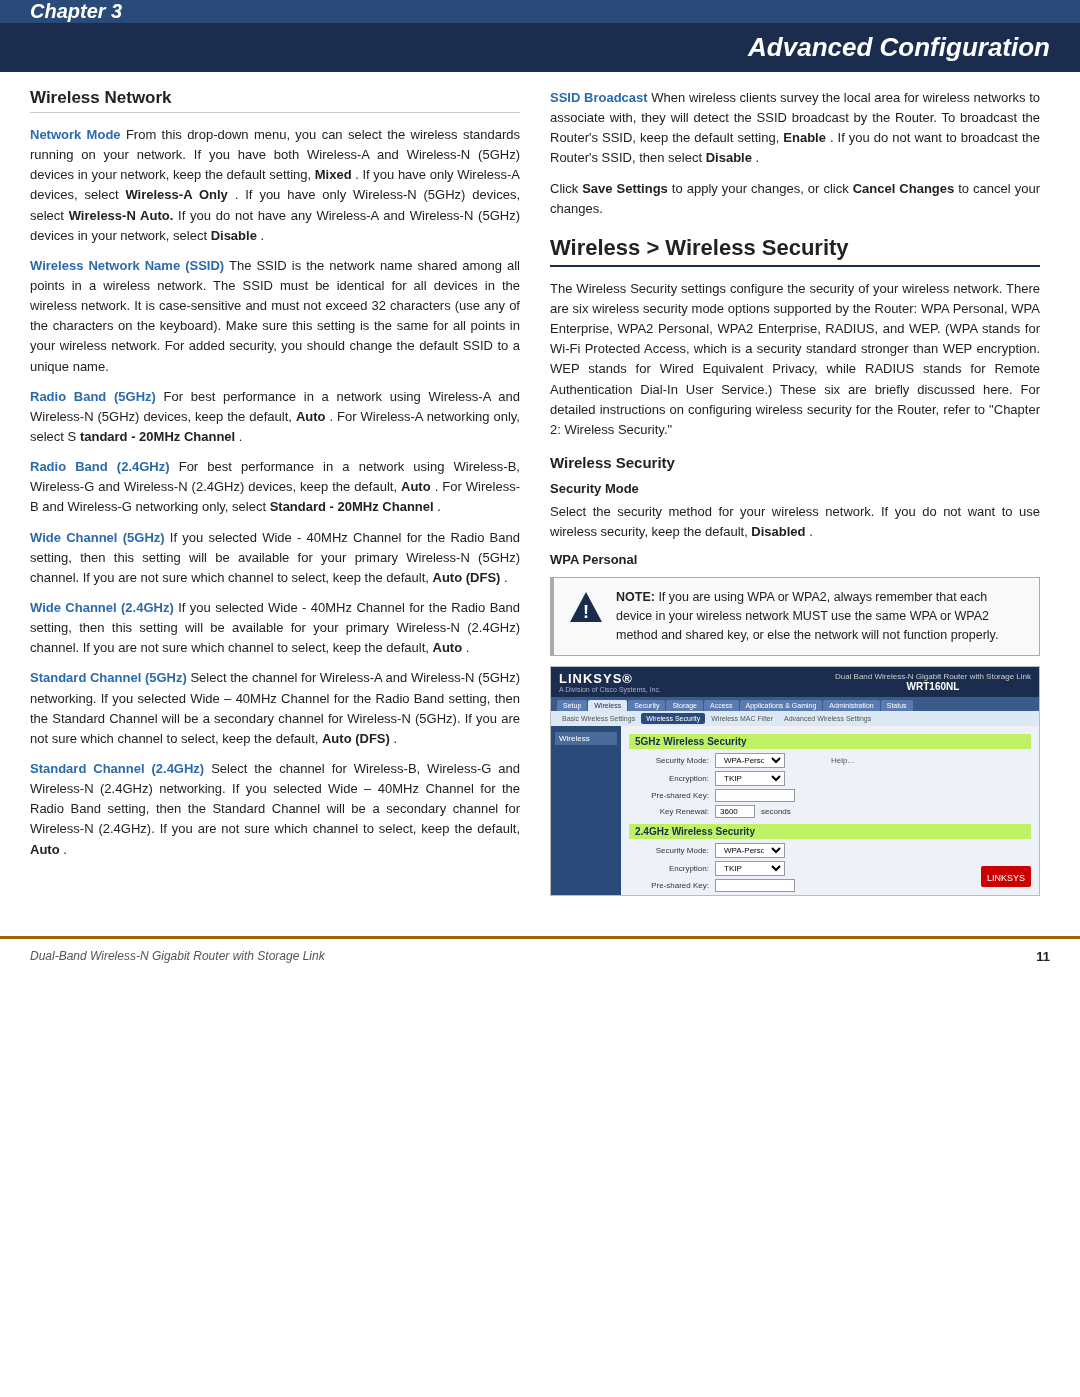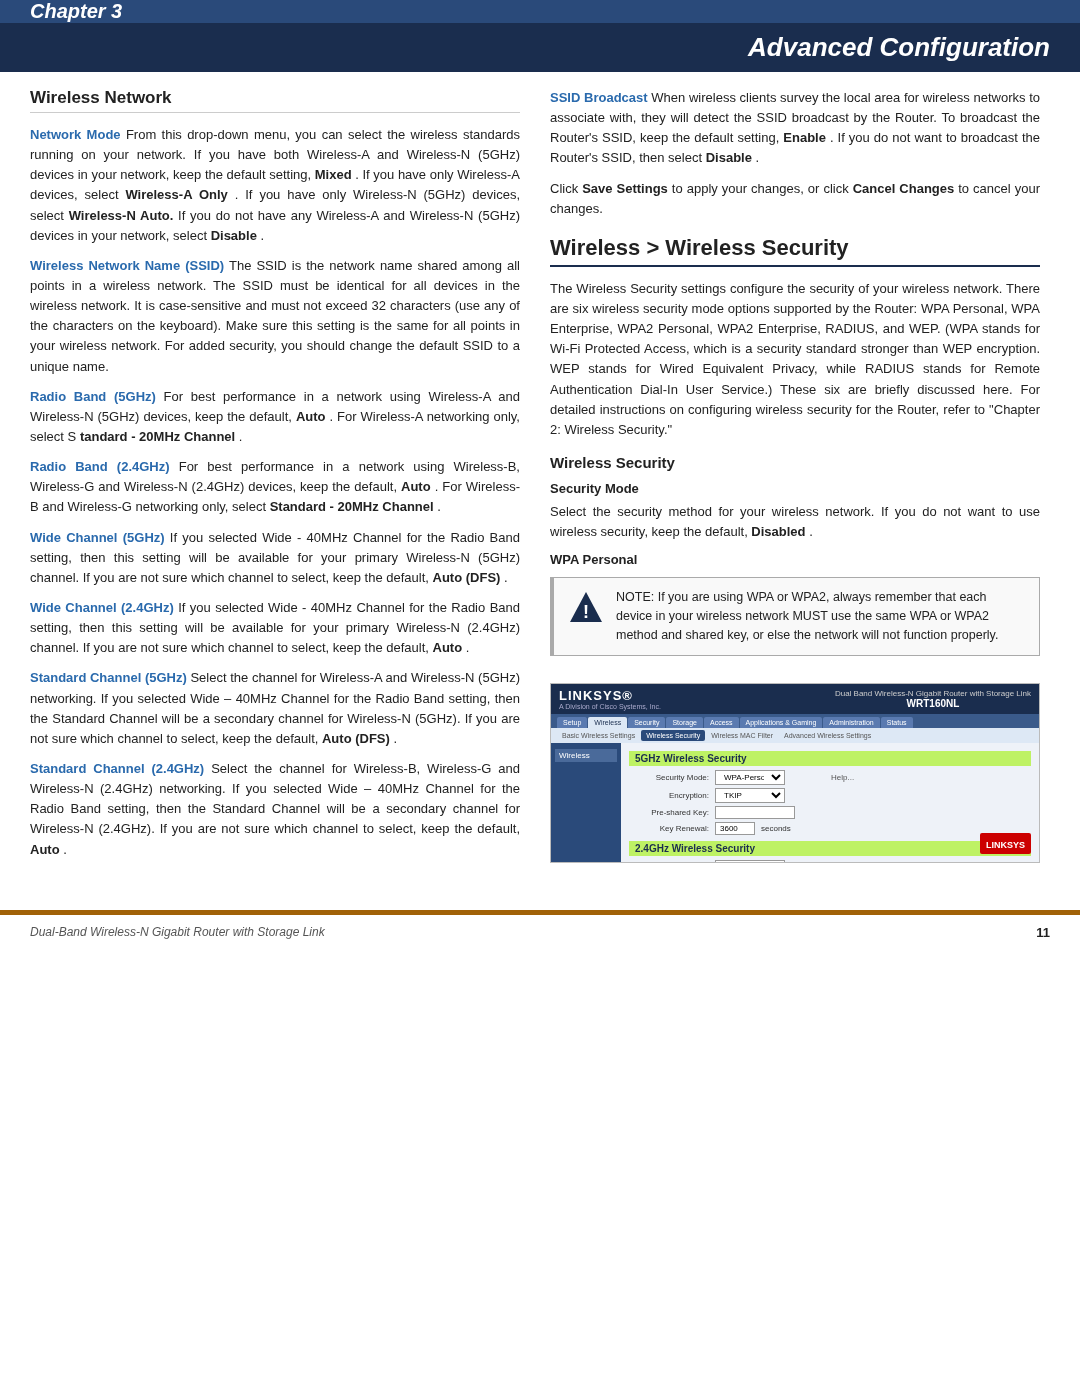--- a/index.html
+++ b/index.html
@@ -135,33 +135,33 @@
       display: flex;
       align-items: flex-start;
       gap: 12px;
     }
     .note-text {
       font-size: 12.5px;
       line-height: 1.5;
       color: #222;
     }
     .note-label {
-      font-weight: normal;
+      font-weight: bold;
     }
 
     
     .router-img {
       width: 100%;
       border: 1px solid #bbb;
       background: linear-gradient(to bottom, #d0d8e8 0%, #c0cad8 100%);
-      height: 180px;
+      height: 230px;
       display: flex;
       flex-direction: column;
       align-items: stretch;
-      margin-top: 27px;
+      margin-top: 10px;
       position: relative;
       overflow: hidden;
     }
     .router-img-header {
       background: #1a2d4e;
       color: #fff;
       font-size: 9px;
       padding: 4px 8px;
       display: flex;
       justify-content: space-between;
@@ -253,21 +253,21 @@
       color: #555;
       margin-top: 5px;
     }
 
     
     .footer {
       display: flex;
       justify-content: space-between;
       align-items: center;
       padding: 10px 30px;
-      border-top: 5px solid #a16207;
+      border-top: 3px solid #a16207;
       margin-top: 20px;
     }
     .footer-text {
       font-size: 12px;
       color: #555;
       font-style: italic;
     }
     .footer-page {
       font-size: 13px;
       color: #222;
@@ -475,21 +475,21 @@
             <span class="router-field-label">Pre-shared Key:</span>
             <input class="router-field-input" type="password" value="" style="width: 80px;">
           </div>
           <div class="router-field-row">
             <span class="router-field-label">Key Renewal:</span>
             <input class="router-field-input" value="3600" style="width: 40px;">
             <span style="font-size:8px;">seconds</span>
           </div>
 
           <div style="position:absolute;bottom:8px;right:8px;background:#cc0000;padding:3px 6px;border-radius:2px;">
-            <span style="color:#fff;font-weight:bold;font-size:9px;font-family:'Arial Black',Arial;">LINKSYS</span>
+            <span style="color:#fff;font-weight:normal;font-size:9px;font-family:'Arial Black',Arial;">LINKSYS</span>
           </div>
         </div>
       </div>
     </div>
 
 
   </div>
 </div>
 
 <div class="footer">

